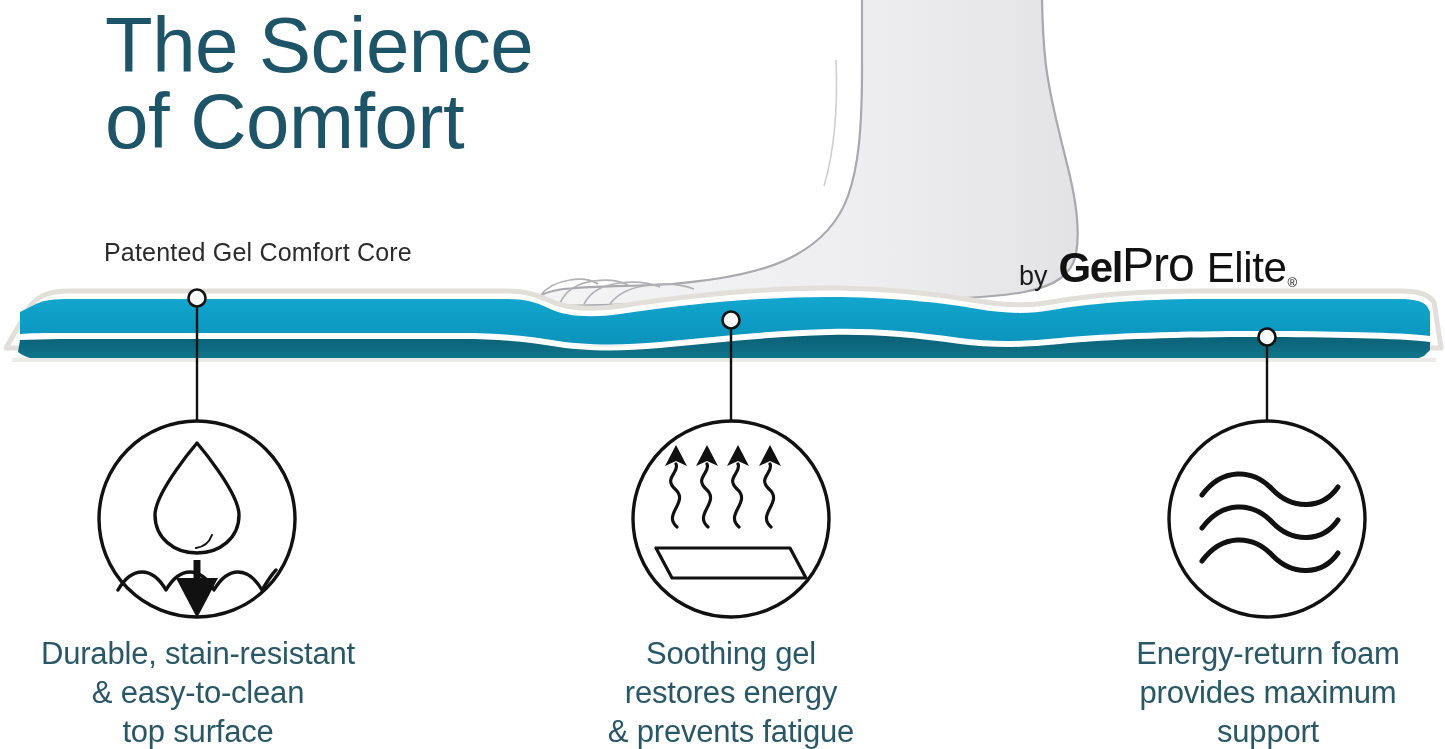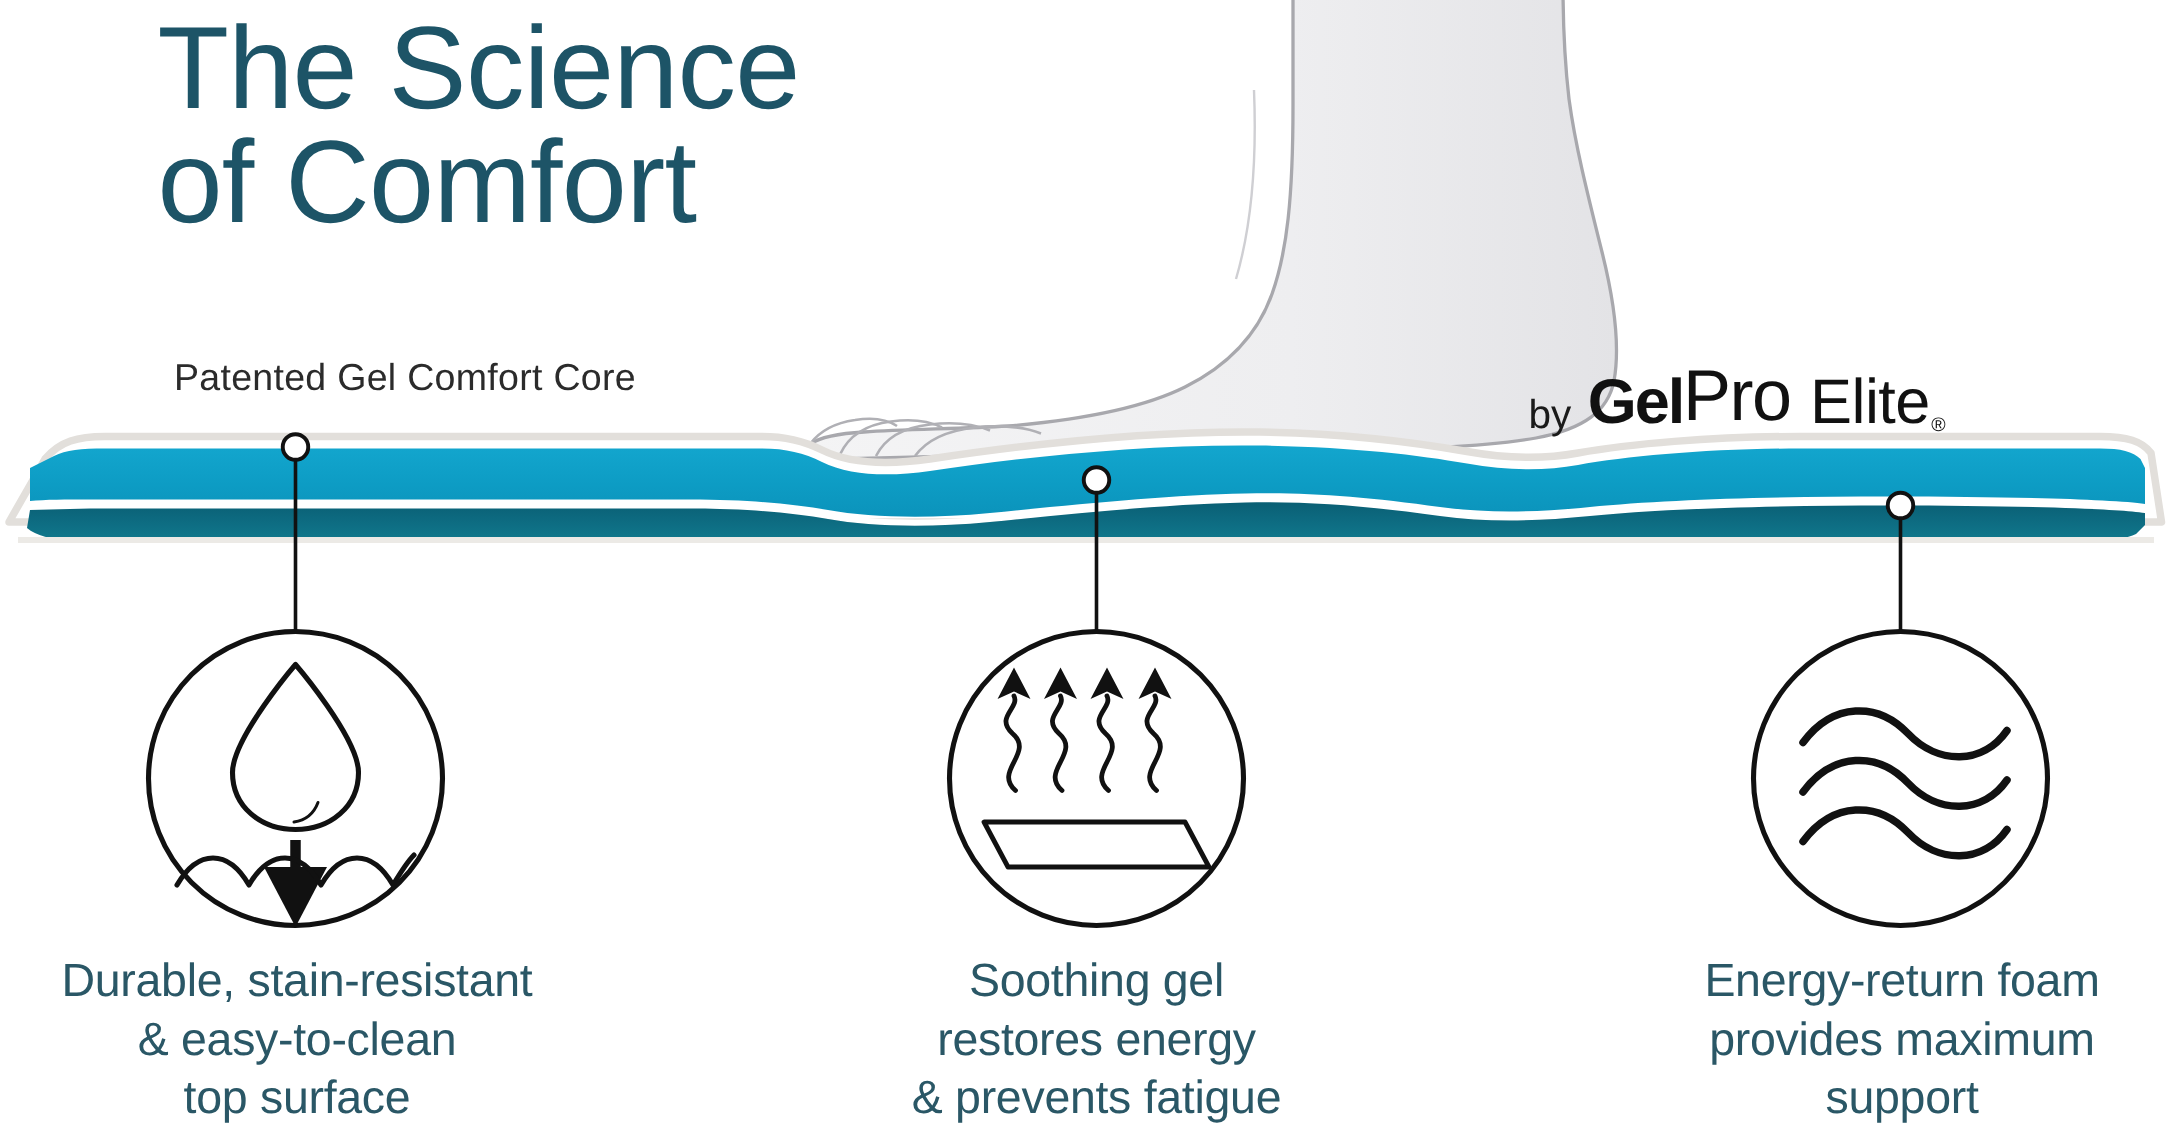--- a/index.html
+++ b/index.html
@@ -15,21 +15,21 @@
   .headline{
     position:absolute;left:105px;top:8px;width:640px;
     color:#1d5467;
     font-size:78px;line-height:0.97;
     font-weight:300;letter-spacing:-0.5px;
     white-space:pre-line;
   }
 
   
   .core-label{
-    position:absolute;left:116px;top:238px;
+    position:absolute;left:104px;top:238px;
     color:#2b2b2b;font-size:25px;font-weight:300;letter-spacing:0.2px;
     white-space:nowrap;
   }
 
   
   .brand{
     position:absolute;left:1019px;top:228px;
     display:flex;align-items:flex-end;color:#111111;white-space:nowrap;
   }
   .brand .by{font-size:27px;font-weight:300;letter-spacing:0px;margin-right:11px;color:#1a1a1a;}

